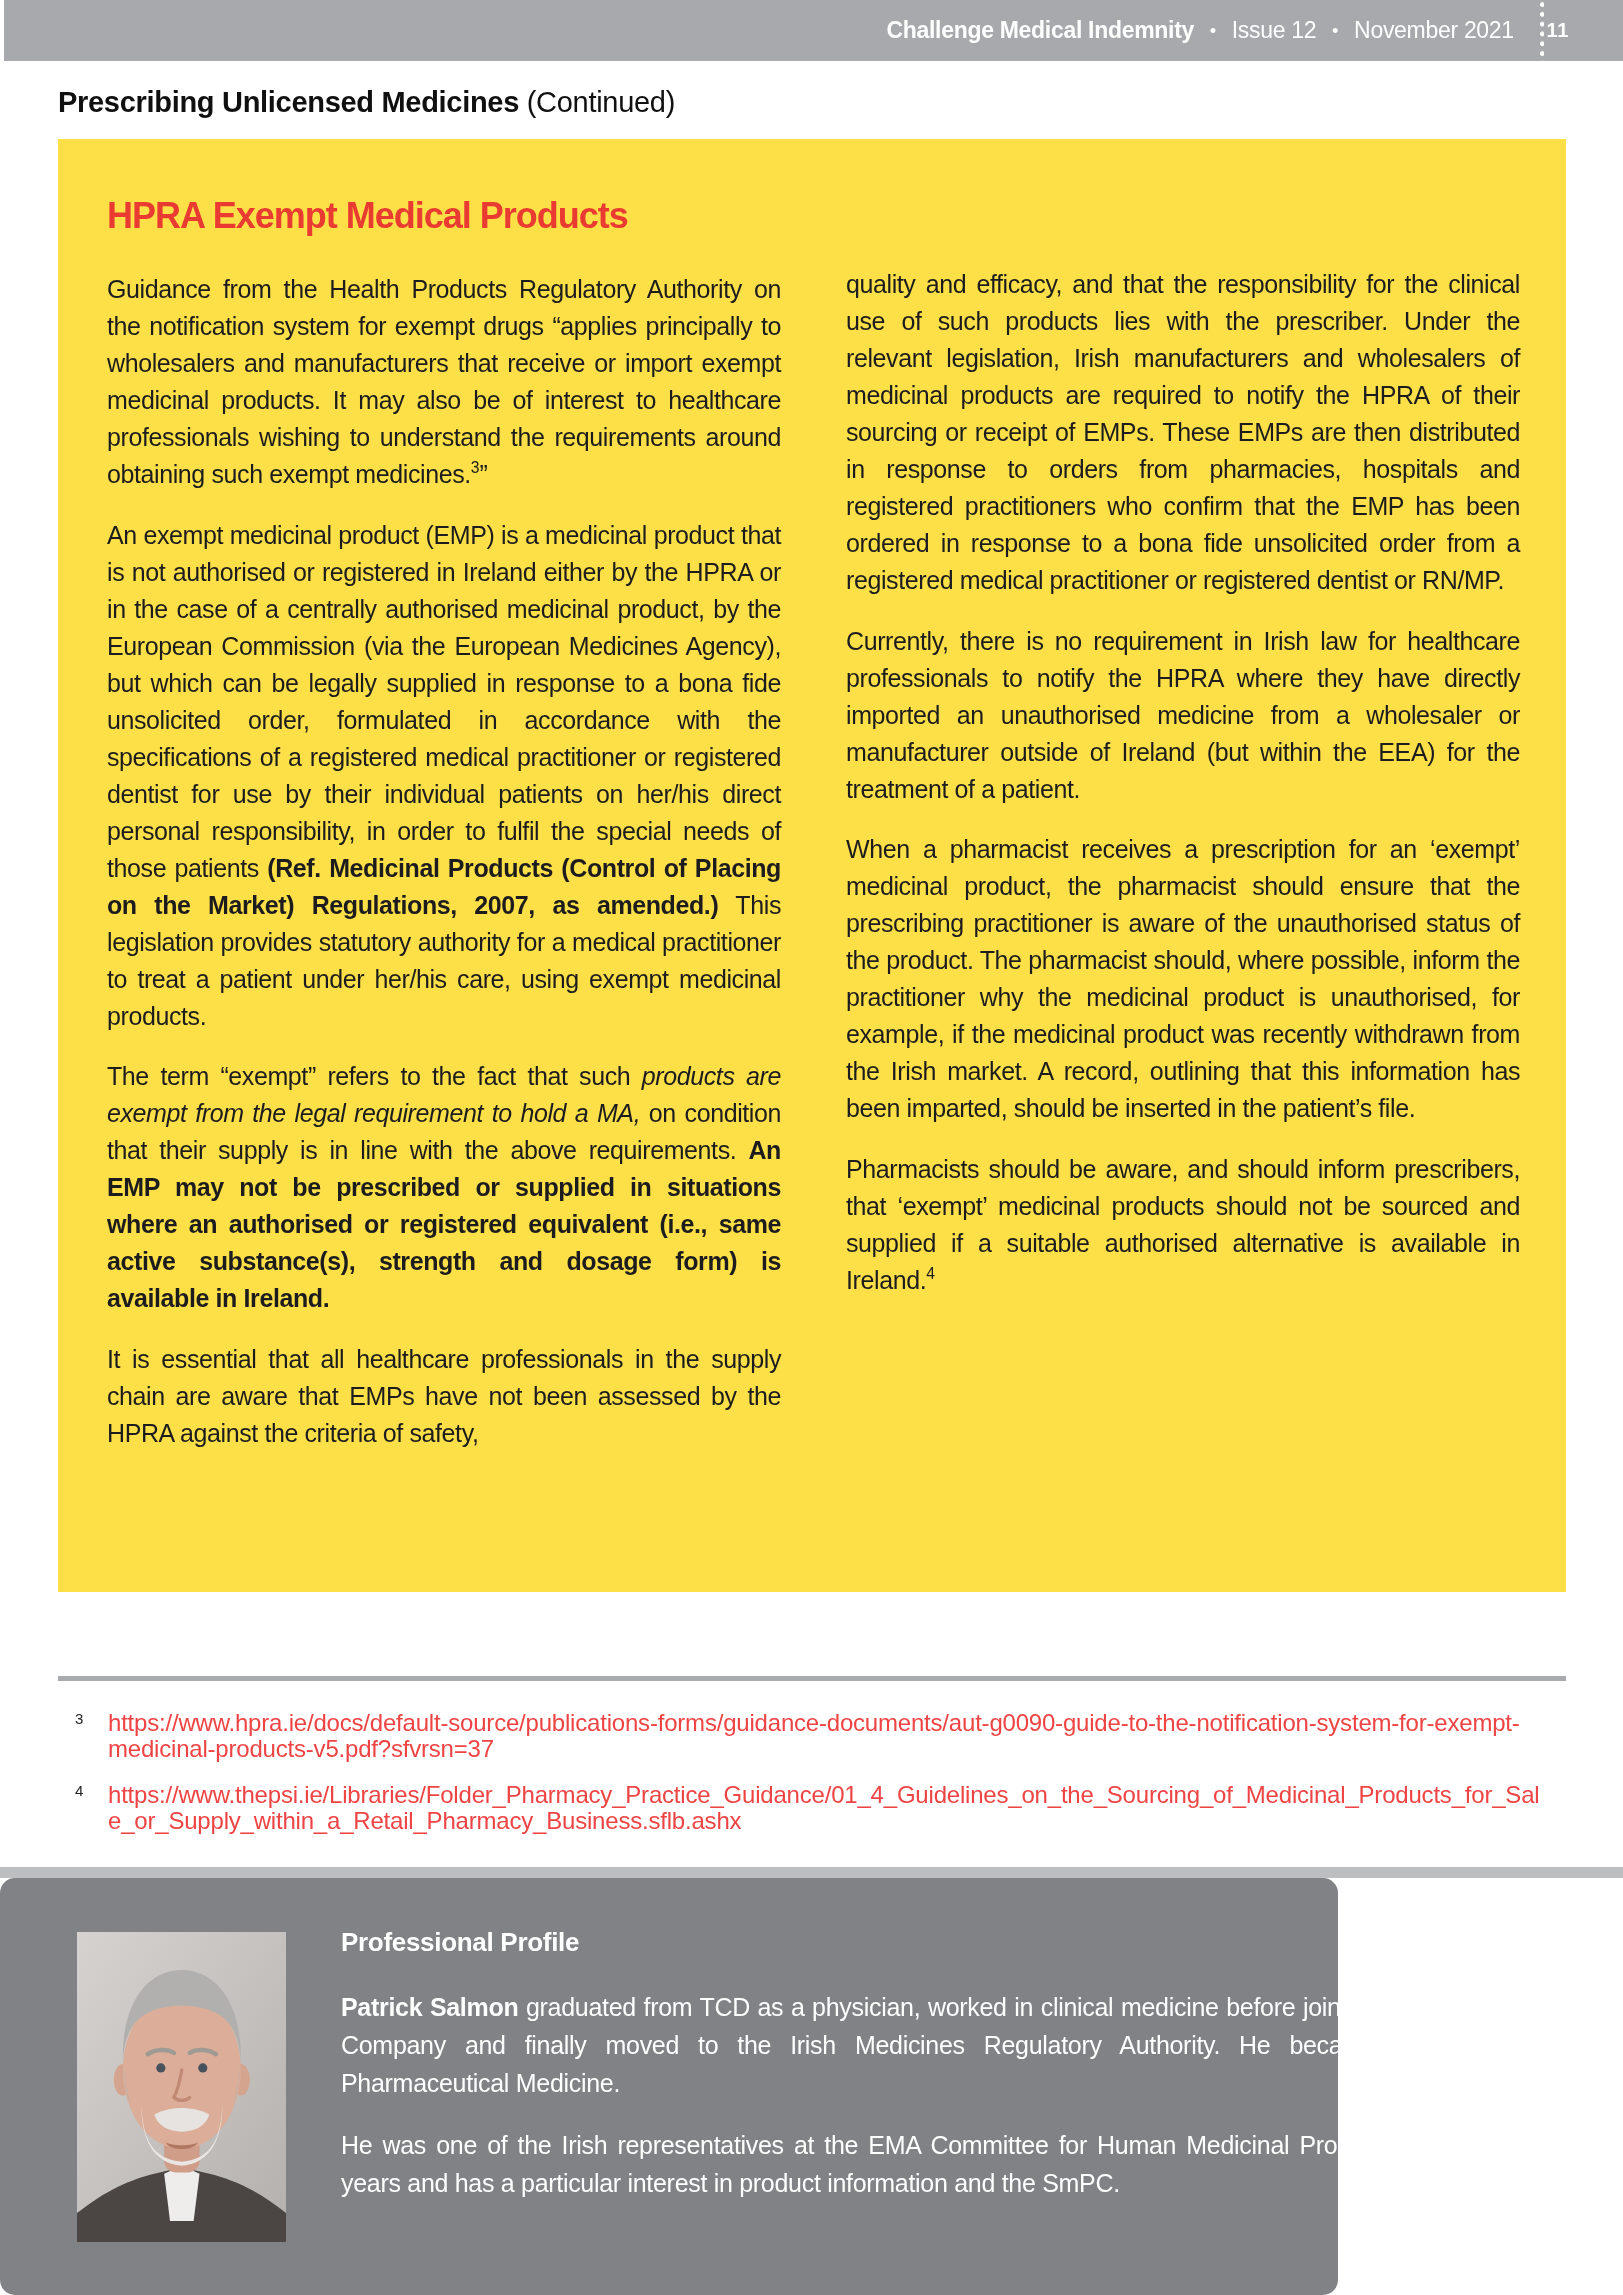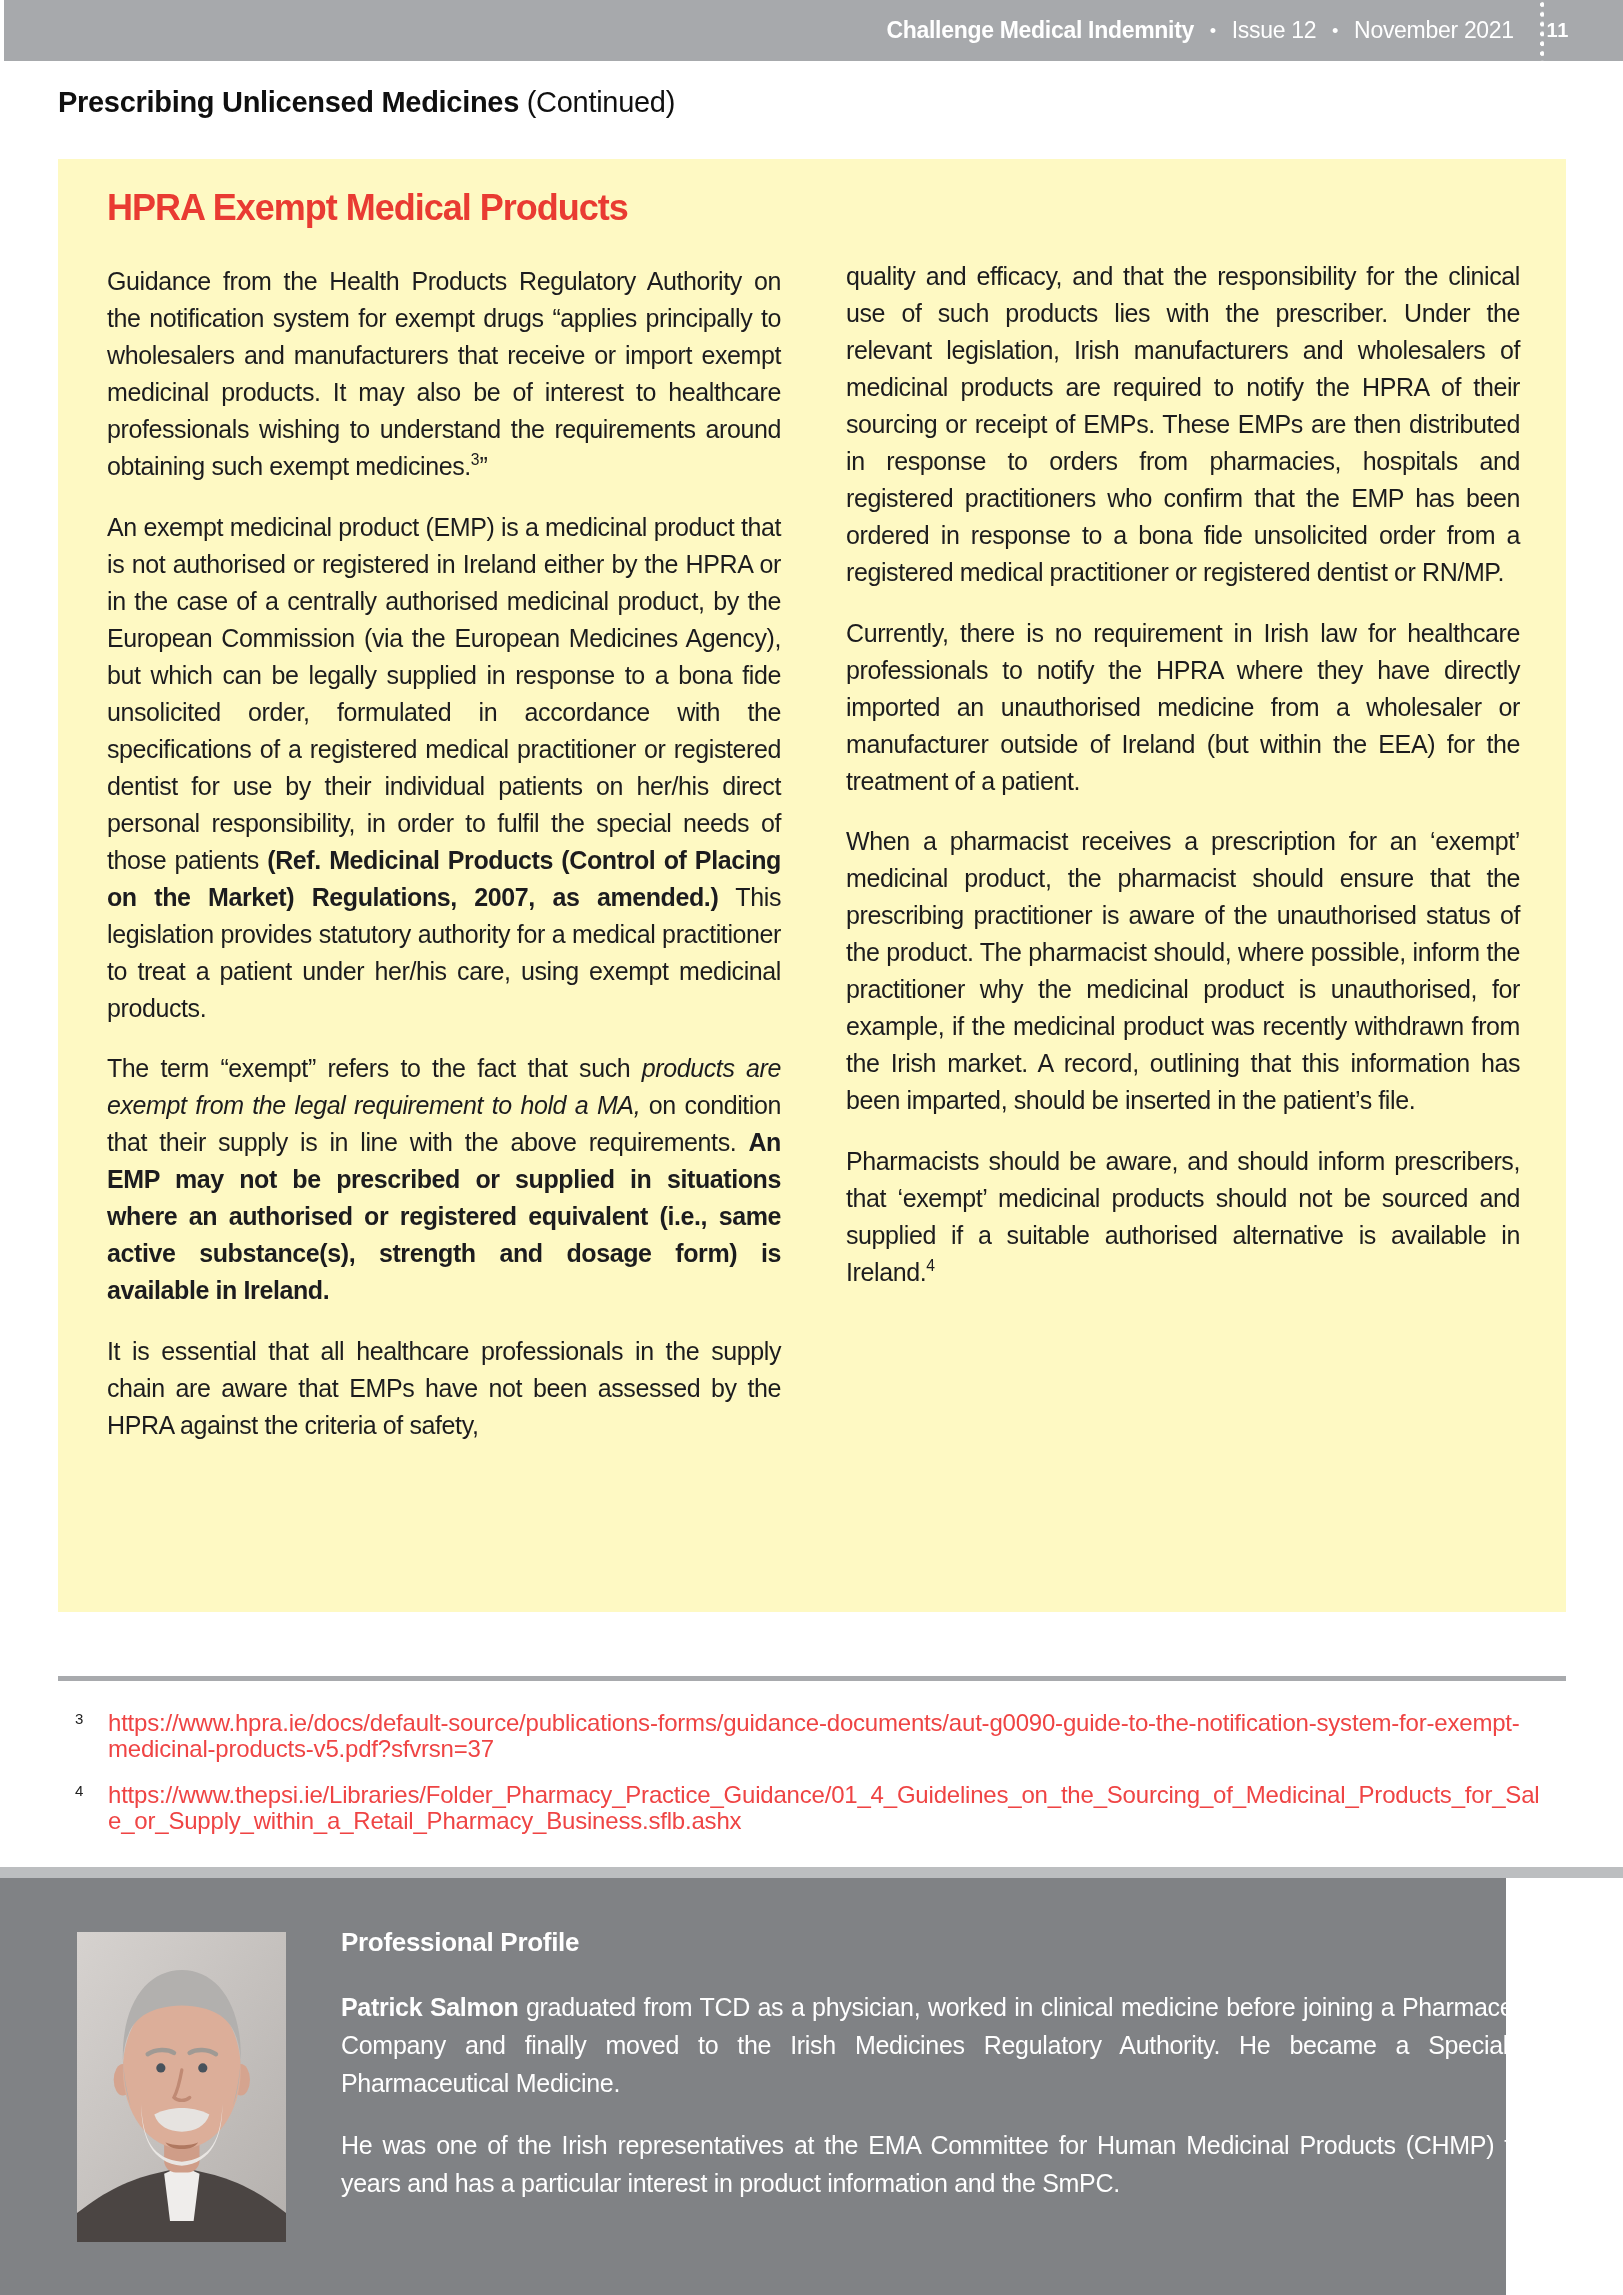--- a/index.html
+++ b/index.html
@@ -28,23 +28,23 @@
   .page-num { font-weight:700; font-size:20px; margin-left:2px; margin-right:58px; letter-spacing:0.7px; }
 
   
   .section-heading { position:absolute; top:86px; left:58px; font-size:29px; color:#101010; letter-spacing:-0.3px; }
   .sh-bold { font-weight:700; }
   .sh-normal { font-weight:400; }
 
   
   .content-box {
     position:absolute; top:139px; left:58px; width:1508px; height:1453px;
-    background:#fef9c3; box-sizing:border-box;
-    padding:28px 46px 0 49px;
-    display:flex; column-gap:65px;margin-top:20px;
+    background:#fde047; box-sizing:border-box;
+    padding:56px 46px 0 49px;
+    display:flex; column-gap:65px;
   }
   .col { width:674px; flex:none; }
   .col-right { margin-top:71px; }
   .article-title {
     font-size:36px; font-weight:700; color:#e93b32;
     margin:0 0 34px 0; letter-spacing:-1px;
   }
   .body-p {
     font-size:25px; line-height:37px; margin:0 0 23.6px 0;
     text-align:justify; color:#1c1c1e; letter-spacing:-0.4px;
@@ -58,21 +58,21 @@
   .footnotes { position:absolute; top:1710px; left:58px; width:1508px; }
   .footnote { display:flex; margin-bottom:19.6px; }
   .fn-num { flex:none; width:33px; padding-left:17px; font-size:15px; color:#222; padding-top:0px; }
   .fn-text {
     font-size:24px; line-height:26px; color:#ef4444;
     overflow-wrap:anywhere; letter-spacing:-0.2px; max-width:1440px;
   }
 
   
   .band-strip { position:absolute; top:1867px; left:0; width:1623px; height:11px; background:#bcbec0; }
-  .bottom-band { position:absolute; top:1878px; left:0; width:1506px; height:417px; background:#808285; }
+  .bottom-band { position:absolute; top:1878px; left:0; width:1338px; height:417px; background:#808285;border-radius:15px; }
   .profile-photo { position:absolute; top:54px; left:77px; width:209px; height:310px; display:block; }
   .profile-text { position:absolute; top:49px; left:341px; width:1229px; color:#ffffff; }
   .profile-heading { font-size:26px; font-weight:700; margin:0 0 30px 0; letter-spacing:-0.3px; }
   .profile-p {
     font-size:25px; line-height:38px; text-align:justify;
     margin:0 0 23.6px 0; letter-spacing:-0.3px;
   }
 </style>
 </head>
 <body>

